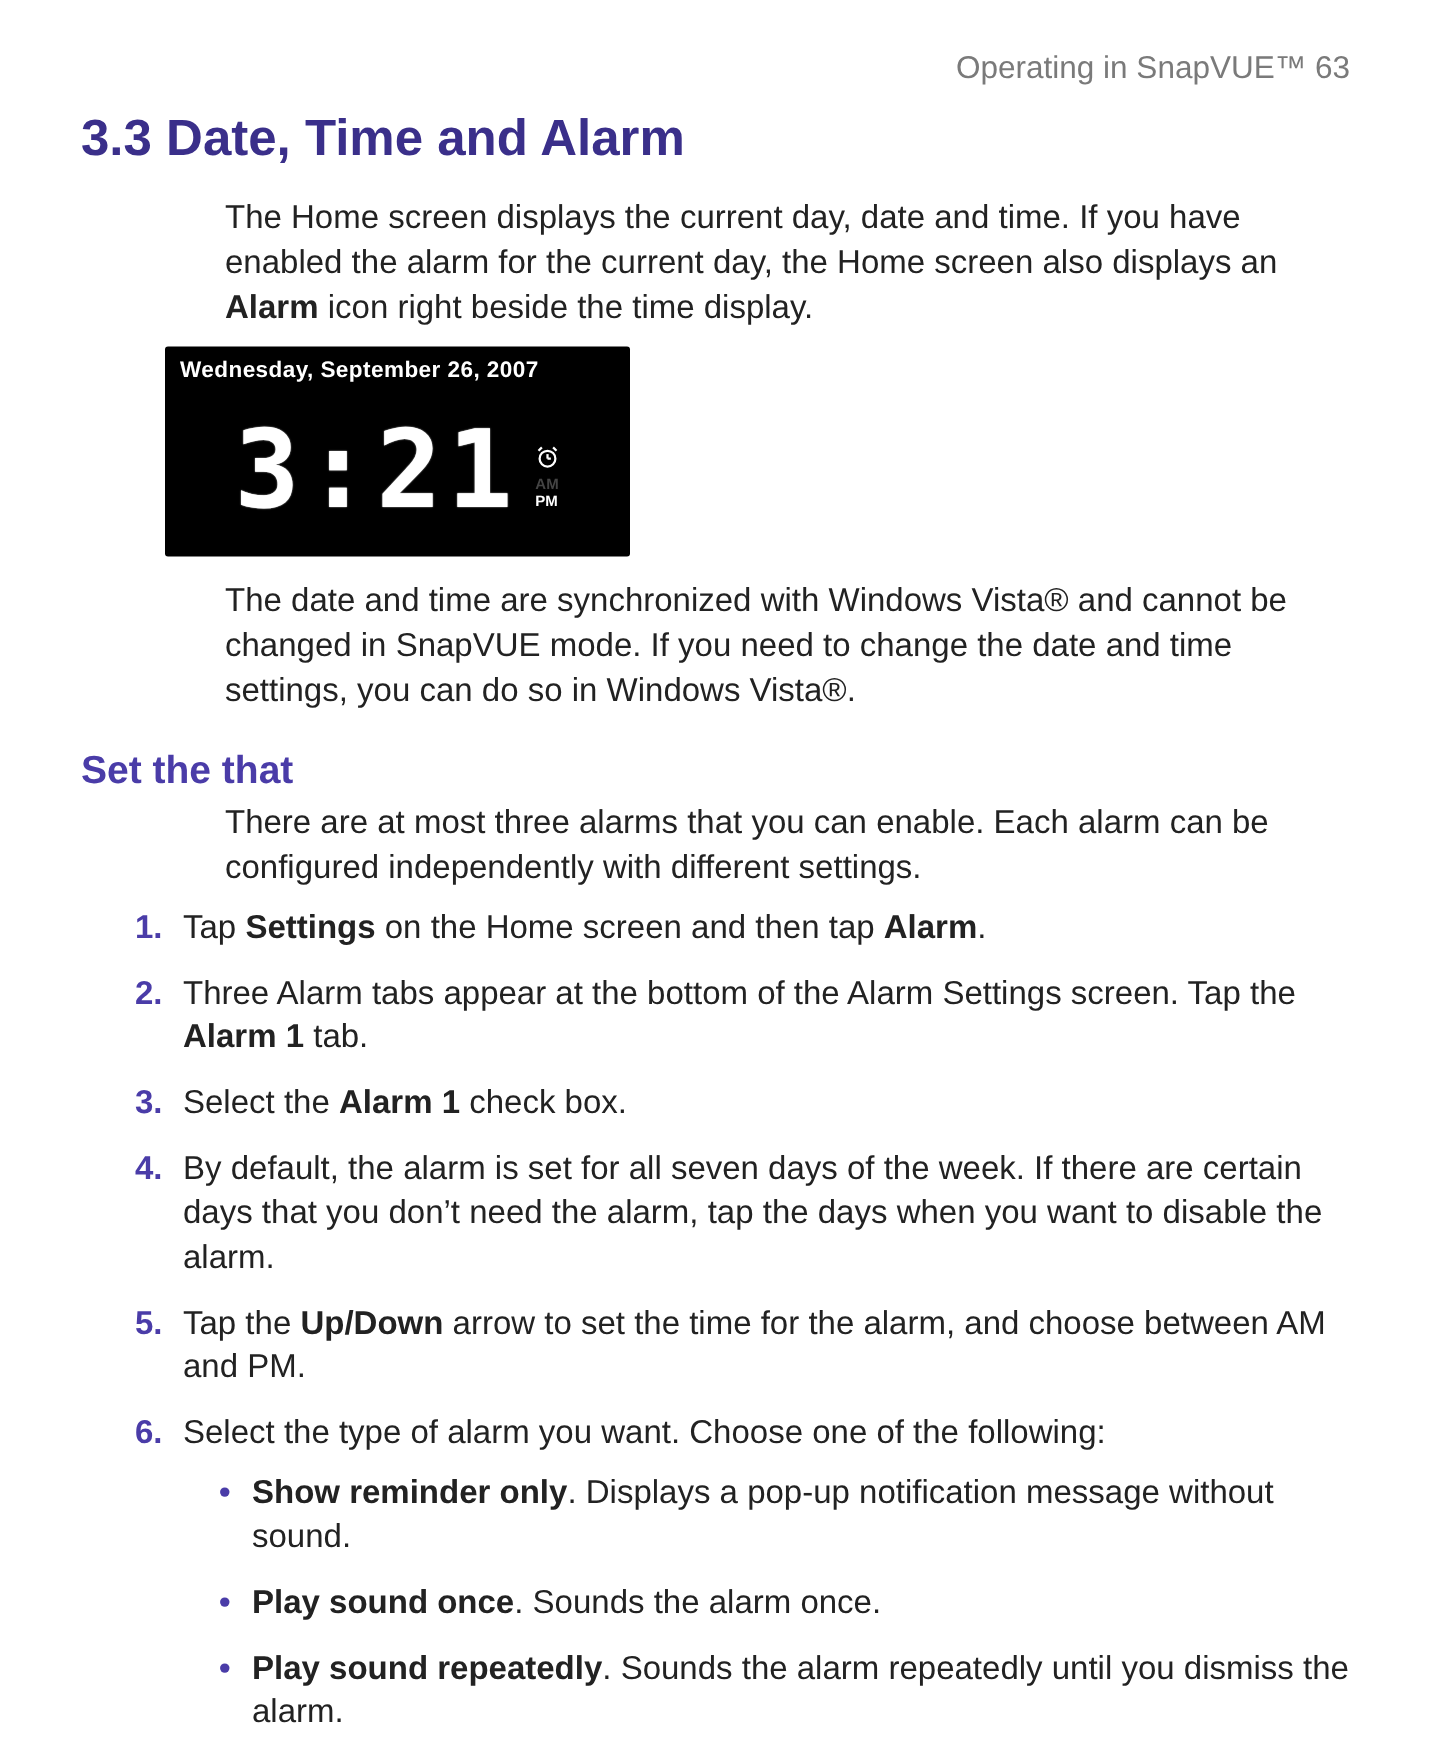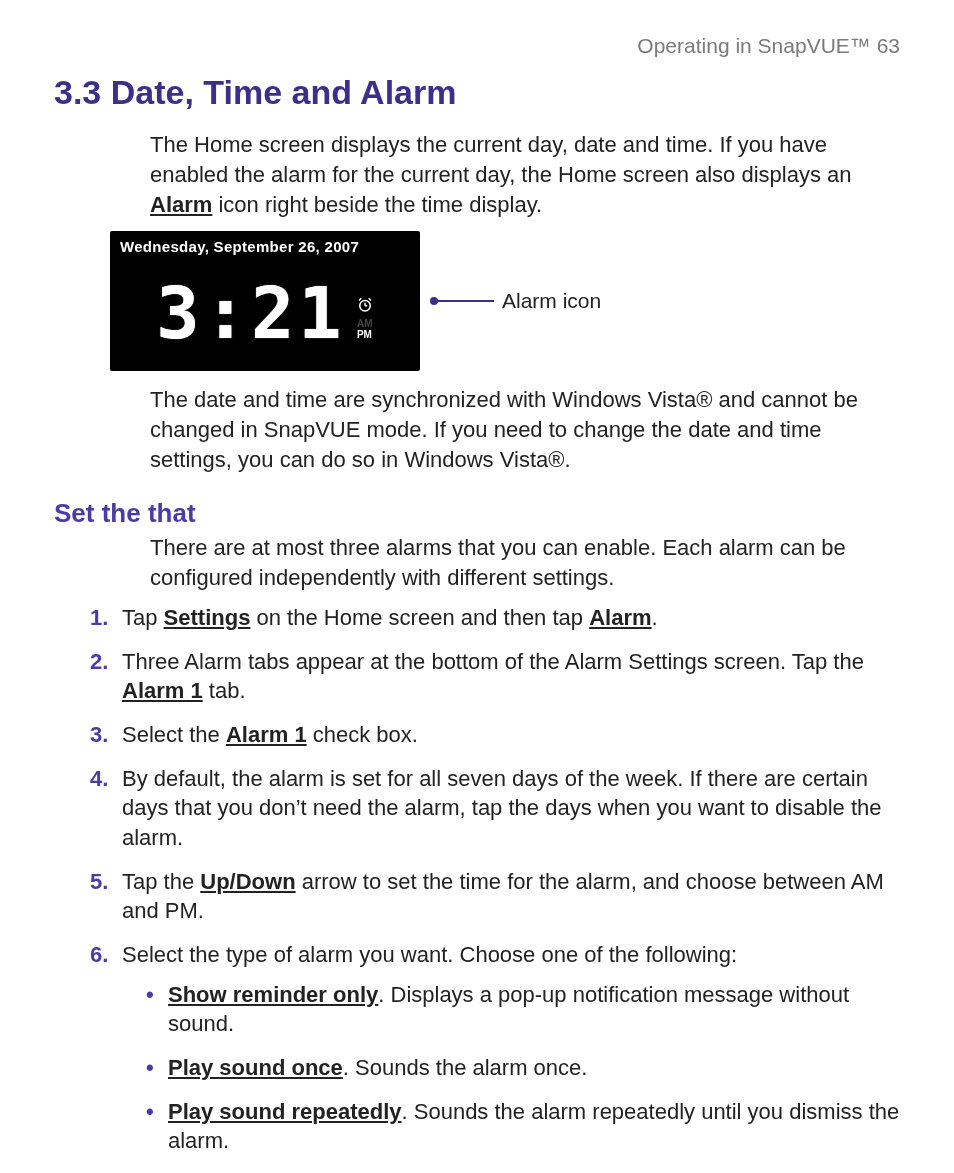--- a/index.html
+++ b/index.html
@@ -75,21 +75,21 @@
     margin:0 0 14px 0;
   }
   ul.bullets > li::before{
     content:"•";
     position:absolute;
     left:0;
     top:0;
     color:var(--accent2);
     font-weight:700;
   }
-  b{font-weight:700;text-decoration:underline;}
+  b{font-weight:700;}
 
   
   .clock-wrap{
     display:flex;
     align-items:center;
     gap:14px;
     margin:12px 0 14px 56px;
   }
   .clock{
     background:#000;
@@ -192,24 +192,20 @@
             <line x1="20" y1="6" x2="17" y2="3" stroke="#fff" stroke-width="2"></line>
           </svg>
         </span>
         <span class="ampm">
           <span class="am">AM</span>
           <span class="pm">PM</span>
         </span>
       </div>
     </div>
   </div>
-  <div class="callout">
-    <span class="leader"></span>
-    <span class="callout-label">Alarm icon</span>
-  </div>
 </div>
 
 <p class="para indent">The date and time are synchronized with Windows Vista® and cannot be changed in SnapVUE mode. If you need to change the date and time settings, you can do so in Windows Vista®.</p>
 
 <h2 class="subhead indent">Set the that</h2>
 <p class="para indent">There are at most three alarms that you can enable. Each alarm can be configured independently with different settings.</p>
 
 <ol class="steps indent">
   <li>
     <span class="num">1.</span>

